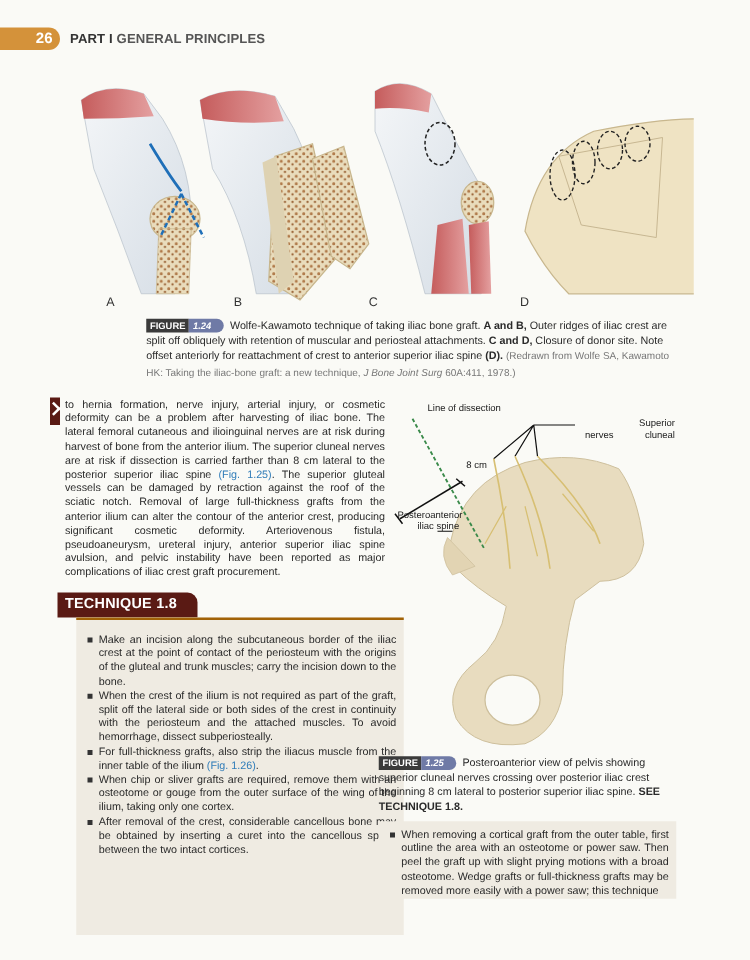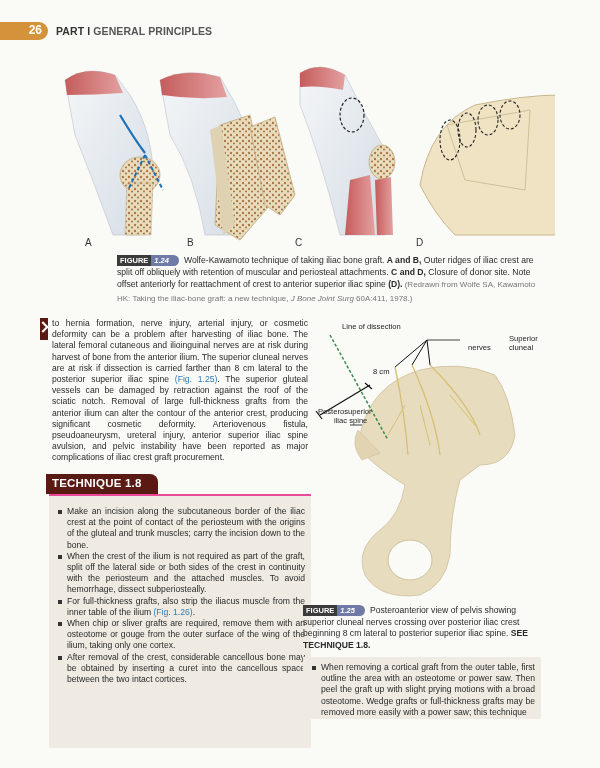--- a/index.html
+++ b/index.html
@@ -24,30 +24,30 @@
   .caption .credit { color: #777; font-size: 8px; }
   .caption b { font-weight: bold; }
 
   
   .left-col { position: absolute; left: 52px; top: 318px; width: 256px; font-size: 8.6px; line-height: 11.2px; text-align: justify; color: #2a2a2a; }
   .continue-marker { position: absolute; left: 40px; top: 318px; width: 8px; height: 22px; background: #5a1a14; }
   .continue-marker::after { content: ""; position: absolute; left: 1px; top: 5px; width: 6px; height: 6px; border-right: 2px solid #fff; border-top: 2px solid #fff; transform: rotate(45deg); left: -1px; }
   .ref { color: #2f7cb8; }
 
   .tech-head { position: absolute; left: 46px; top: 474px; width: 112px; height: 20px; background: #5a1a14; border-radius: 0 8px 0 0; color: #fff; font-weight: bold; font-size: 11.5px; padding: 3px 0 0 6px; letter-spacing: 0.2px; }
-  .tech-box { position: absolute; left: 49px; top: 494px; width: 262px; height: 254px; background: #efebe2; border-top: 2px solid #ec4899; padding: 10px 6px 0 8px; }
+  .tech-box { position: absolute; left: 61px; top: 494px; width: 262px; height: 254px; background: #efebe2; border-top: 2px solid #a16207; padding: 10px 6px 0 8px; }
   .tech-box ul, .tech-box2 ul { list-style: none; }
   .tech-box li, .tech-box2 li { position: relative; padding-left: 10px; font-size: 8.6px; line-height: 11.2px; text-align: justify; color: #2a2a2a; }
   .tech-box li::before, .tech-box2 li::before { content: ""; position: absolute; left: 1px; top: 4px; width: 4px; height: 4px; background: #333; }
 
   .tech-box2 { position: absolute; left: 303px; top: 657px; width: 238px; height: 62px; background: #efebe2; padding: 5px 6px 0 8px; }
 
   
   .fig25 { position: absolute; left: 310px; top: 315px; width: 230px; height: 290px; }
-  .fig25 .lbl { position: absolute; font-size: 7.6px; color: #222; line-height: 9px; }
+  .fig25 .lbl { position: absolute; font-size: 7.6px; color: #222; line-height: 9px; text-align: right; }
   .caption25 { position: absolute; left: 303px; top: 605px; width: 240px; font-size: 8.6px; line-height: 11.5px; color: #2a2a2a; }
 </style>
 </head>
 <body>
 
 <div class="page-tab">
   <span class="page-num">26</span>
 </div>
 <div class="running-head">
   <b>PART I</b>
@@ -137,21 +137,21 @@
     <path d="M117 25 L85 52 M117 25 L102 50 M117 25 L120 50" stroke="#111" stroke-width="1" fill="none"></path>
     <line x1="117" y1="25" x2="150" y2="25" stroke="#111" stroke-width="0.8"></line>
     <path d="M85 52 Q95 100 98 140 M102 50 Q125 100 130 140 M120 50 Q160 90 170 120" stroke="#d7bf72" stroke-width="1.3" fill="none"></path>
     <path d="M95 90 L78 120 M110 90 L120 130 M140 80 L165 110" stroke="#d7bf72" stroke-width="1" fill="none"></path>
     <line x1="40" y1="110" x2="52" y2="110" stroke="#111" stroke-width="0.8"></line>
   </svg>
   <span class="lbl" style="left:32px;top:7px;">Line of dissection</span>
   <span class="lbl" style="left:158px;top:19px;padding-left:41px;">Superior cluneal</span>
   <span class="lbl" style="left:158px;top:28px;">nerves</span>
   <span class="lbl" style="left:63px;top:52px;">8 cm</span>
-  <span class="lbl" style="left:8px;top:92px;">Posterosuperior</span>
+  <span class="lbl" style="left:8px;top:92px;">Posteroanterior</span>
   <span class="lbl" style="left:24px;top:101px;">iliac spine</span>
 </div>
 
 <div class="caption25">
   <span class="fig-badge"><span class="fb-l">FIGURE</span><span class="fb-r">1.25</span></span><span>Posteroanterior view of pelvis showing superior cluneal nerves crossing over posterior iliac crest beginning 8 cm lateral to posterior superior iliac spine. </span><b>SEE TECHNIQUE 1.8.</b>
 </div>
 
 <div class="tech-box2">
   <ul>
     <li>When removing a cortical graft from the outer table, first outline the area with an osteotome or power saw. Then peel the graft up with slight prying motions with a broad osteotome. Wedge grafts or full-thickness grafts may be removed more easily with a power saw; this technique</li>

